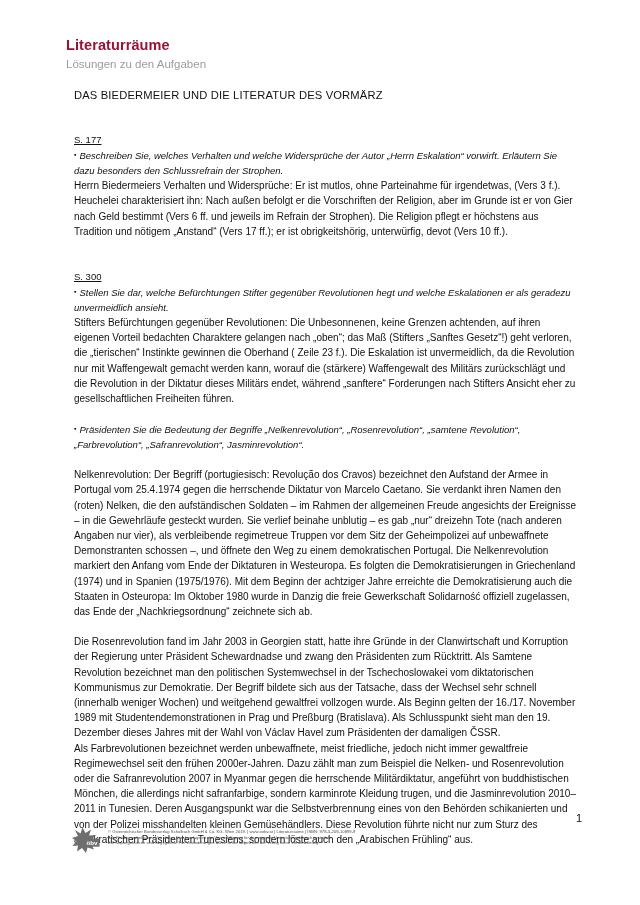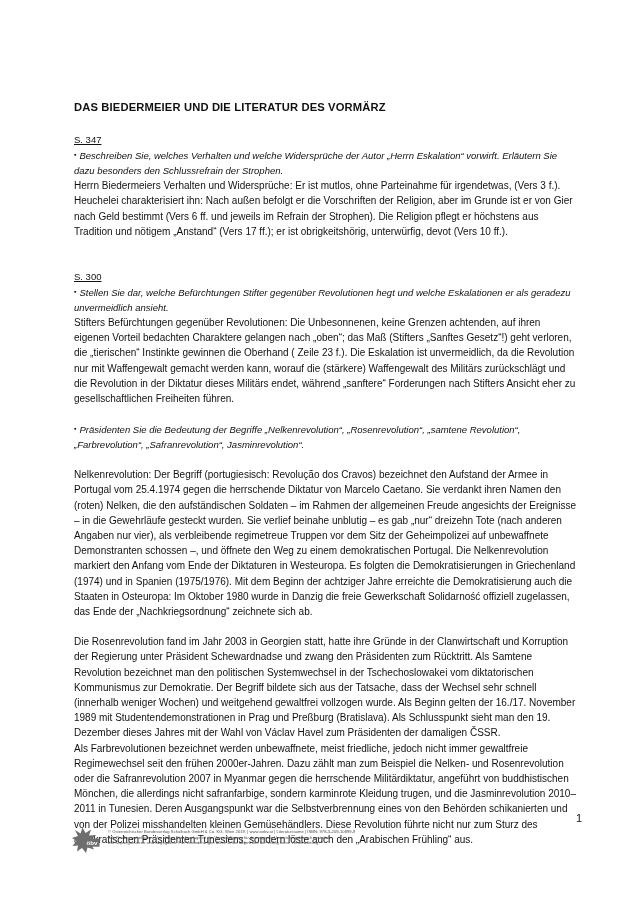--- a/index.html
+++ b/index.html
@@ -45,25 +45,24 @@
     margin: 3px 0 0 0;
   }
 
   
   .doc-heading {
     position: absolute;
     left: 74px;
     top: 88px;
     width: 510px;
     font-size: 11.2px;
-    font-weight: bold;
+    font-weight: normal;
     color: #111111;
     letter-spacing: 0.15px;
     line-height: 1.3;
-    margin-top: 12px;
   }
 
   
   .content {
     position: absolute;
     left: 74px;
     top: 132px;
     width: 502px;
     font-size: 9.5px;
     line-height: 15.2px;
@@ -136,27 +135,31 @@
     letter-spacing: 0.05px;
     white-space: nowrap;
   }
   .imprint div { white-space: nowrap; }
 </style>
 </head>
 <body>
 
 <div class="page">
 
+  <div class="masthead">
+    <div class="brand-title">Literaturräume</div>
+    <div class="brand-subtitle">Lösungen zu den Aufgaben</div>
+  </div>
 
   <div class="doc-heading">DAS BIEDERMEIER UND DIE LITERATUR DES VORMÄRZ</div>
 
   <div class="content">
 
     <div class="section">
-      <div class="pagemark">S. 347</div>
+      <div class="pagemark">S. 177</div>
       <div class="task"><span class="bullet">▪</span><span>Beschreiben Sie, welches Verhalten und welche Widersprüche der Autor „Herrn Eskalation“ vorwirft. Erläutern Sie dazu besonders den Schlussrefrain der Strophen.</span></div>
       <div class="answer">Herrn Biedermeiers Verhalten und Widersprüche: Er ist mutlos, ohne Parteinahme für irgendetwas, (Vers 3 f.). Heuchelei charakterisiert ihn: Nach außen befolgt er die Vorschriften der Religion, aber im Grunde ist er von Gier nach Geld bestimmt (Vers 6 ff. und jeweils im Refrain der Strophen). Die Religion pflegt er höchstens aus Tradition und nötigem „Anstand“ (Vers 17 ff.); er ist obrigkeitshörig, unterwürfig, devot (Vers 10 ff.).</div>
     </div>
 
     <div class="gap-lg"></div>
 
     <div class="section">
       <div class="pagemark">S. 300</div>
       <div class="task"><span class="bullet">▪</span><span>Stellen Sie dar, welche Befürchtungen Stifter gegenüber Revolutionen hegt und welche Eskalationen er als geradezu unvermeidlich ansieht.</span></div>
       <div class="answer">Stifters Befürchtungen gegenüber Revolutionen: Die Unbesonnenen, keine Grenzen achtenden, auf ihren eigenen Vorteil bedachten Charaktere gelangen nach „oben“; das Maß (Stifters „Sanftes Gesetz“!) geht verloren, die „tierischen“ Instinkte gewinnen die Oberhand ( Zeile 23 f.). Die Eskalation ist unvermeidlich, da die Revolution nur mit Waffengewalt gemacht werden kann, worauf die (stärkere) Waffengewalt des Militärs zurückschlägt und die Revolution in der Diktatur dieses Militärs endet, während „sanftere“ Forderungen nach Stifters Ansicht eher zu gesellschaftlichen Freiheiten führen.</div>

